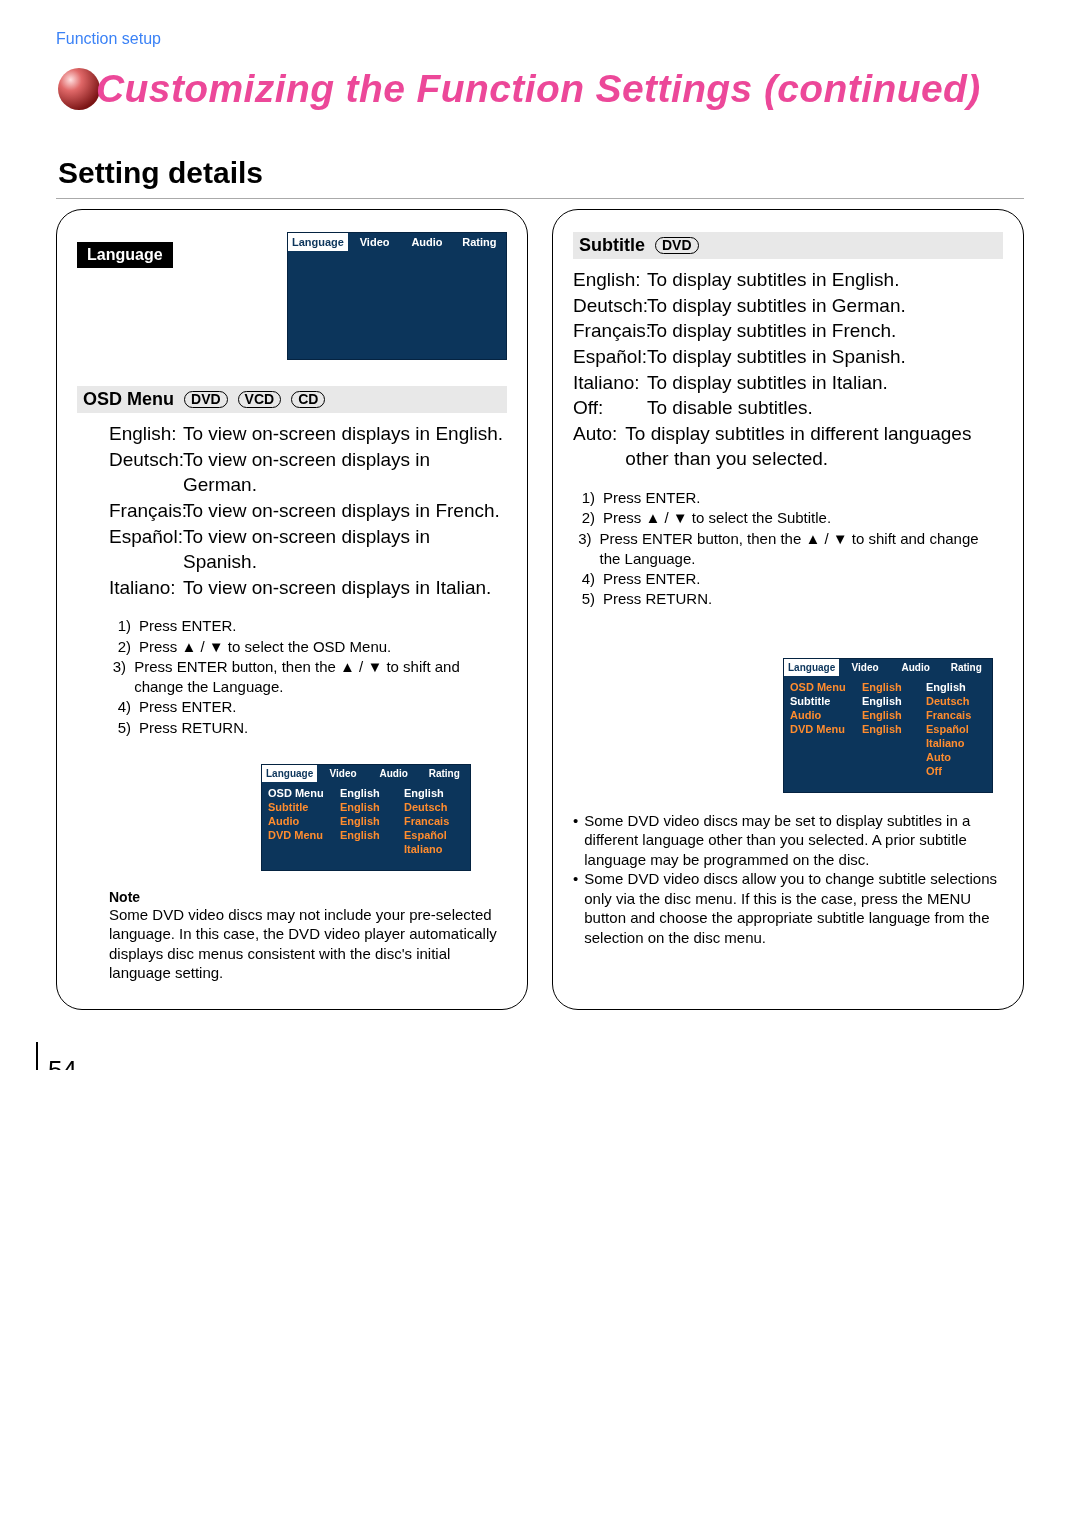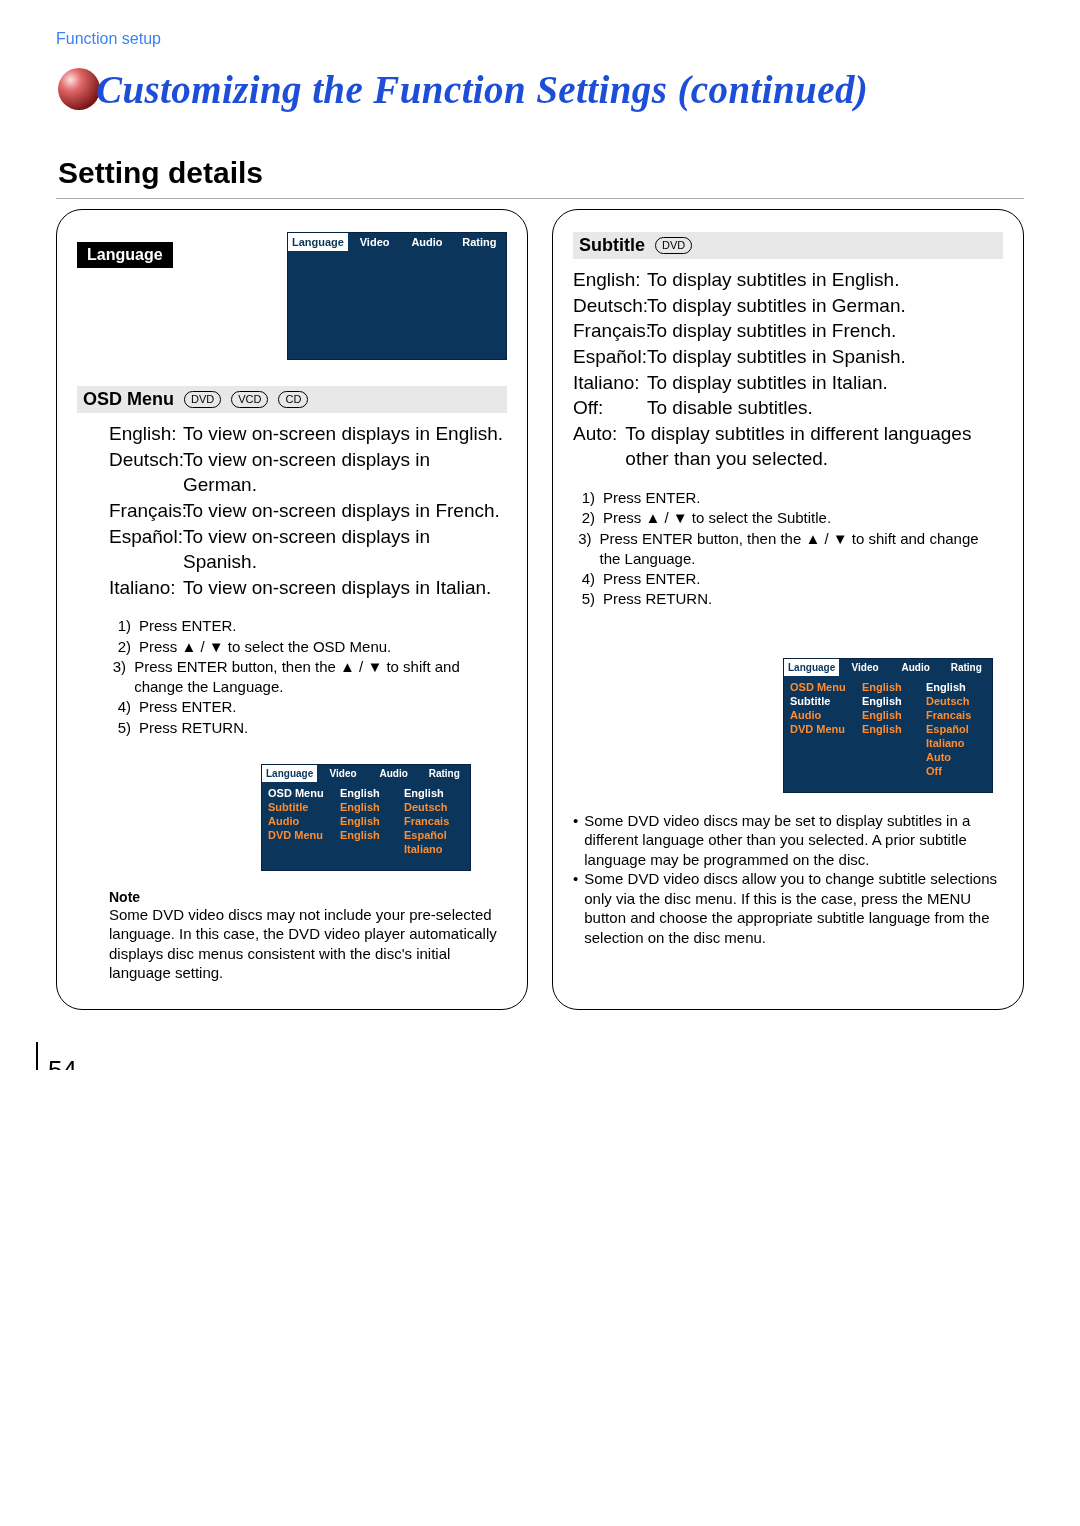--- a/index.html
+++ b/index.html
@@ -9,26 +9,26 @@
     color: #000;
     background: #fff;
     width: 1080px;
     margin: 0 auto;
   }
   .page { padding: 30px 56px 40px 56px; position: relative; }
   .breadcrumb { font-size: 16px; margin-bottom: 18px; color: #3b82f6; }
   .title-wrap { display:flex; align-items:center; gap:-6px; margin-bottom:40px; }
   .sphere-icon { width:46px; height:46px; }
   .big-title {
-    font-family: Liberation Serif, serif;
+    font-family: Liberation Sans, sans-serif;
     font-style: italic;
     font-weight: 700;
     font-size: 39px;
     letter-spacing: 0.4px;
-    color:#1d4ed8;
+    color:#ec4899;
     margin-left:-6px;
   }
   .section-heading {
     font-size: 30px;
     font-weight:700;
     padding: 4px 2px 8px 2px;
     border-bottom: 1px solid #aaa;
     background: linear-gradient(#fff,#fff);
     margin-bottom:10px;
     position:relative;
@@ -82,22 +82,22 @@
     font-weight:700;
     margin-top:26px;
     margin-bottom:8px;
   }
   .first-sub{ margin-top:0; }
   .disc-badge{
     display:inline-block;
     border:1.5px solid #000;
     border-radius:12px;
     padding:0 6px;
-    font-size:11px;
-    font-weight:400;
+    font-size:14px;
+    font-weight:700;
     line-height:15px;
   }
   .desc-list div{ font-size:19px; line-height:1.35; }
   .desc-row{ display:flex; gap:6px; }
   .desc-key{ width:68px; }
   .steps{ margin-top:16px; font-size:15px; line-height:1.35; padding-left:32px;}
   .step-row{ display:flex; gap:8px; }
   .step-num{ width:22px; text-align:right; }
   .mini-menu{
     width:210px; margin:26px 0 18px auto; font-size:11px; font-weight:700;

